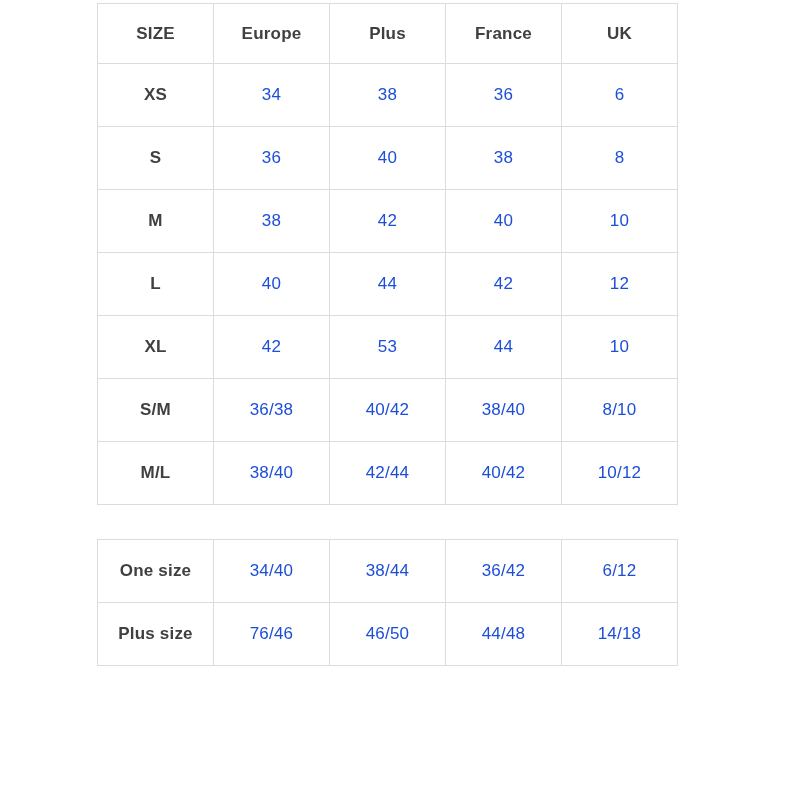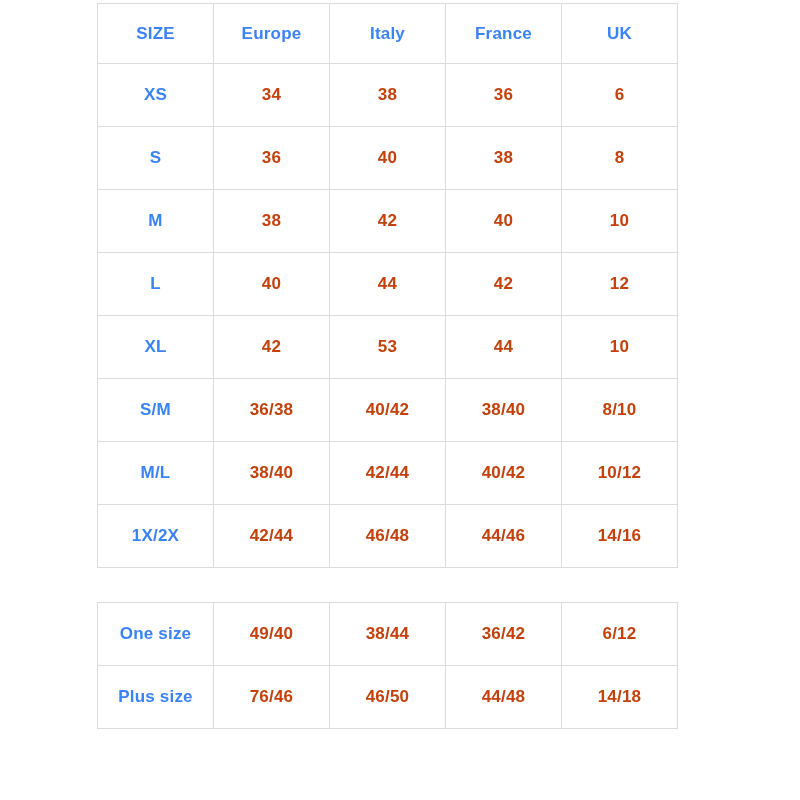--- a/index.html
+++ b/index.html
@@ -27,39 +27,39 @@
     text-align: center;
     vertical-align: middle;
     font-size: 17px;
     letter-spacing: 0.2px;
     padding: 0;
   }
   table.size-table thead tr { height: 60px; }
   table.size-table tbody tr { height: 63px; }
   table.size-table th {
     font-weight: bold;
-    color: #3b82f6;
+    color: #404040;
   }
   table.size-table td {
-    font-weight: bold;
-    color: #c2410c;
+    font-weight: normal;
+    color: #1d4ed8;
   }
   .table-gap { height: 34px; }
 </style>
 </head>
 <body>
 
 <div class="page">
 
   <table class="size-table">
     <thead>
       <tr>
         <th>SIZE</th>
         <th>Europe</th>
-        <th>Italy</th>
+        <th>Plus</th>
         <th>France</th>
         <th>UK</th>
       </tr>
     </thead>
     <tbody>
       <tr>
         <th>XS</th>
         <td>34</td>
         <td>38</td>
         <td>36</td>
@@ -100,37 +100,30 @@
         <td>38/40</td>
         <td>8/10</td>
       </tr>
       <tr>
         <th>M/L</th>
         <td>38/40</td>
         <td>42/44</td>
         <td>40/42</td>
         <td>10/12</td>
       </tr>
-      <tr>
-        <th>1X/2X</th>
-        <td>42/44</td>
-        <td>46/48</td>
-        <td>44/46</td>
-        <td>14/16</td>
-      </tr>
     </tbody>
   </table>
 
   <div class="table-gap"></div>
 
   <table class="size-table">
     <tbody>
       <tr>
         <th>One size</th>
-        <td>49/40</td>
+        <td>34/40</td>
         <td>38/44</td>
         <td>36/42</td>
         <td>6/12</td>
       </tr>
       <tr>
         <th>Plus size</th>
         <td>76/46</td>
         <td>46/50</td>
         <td>44/48</td>
         <td>14/18</td>

